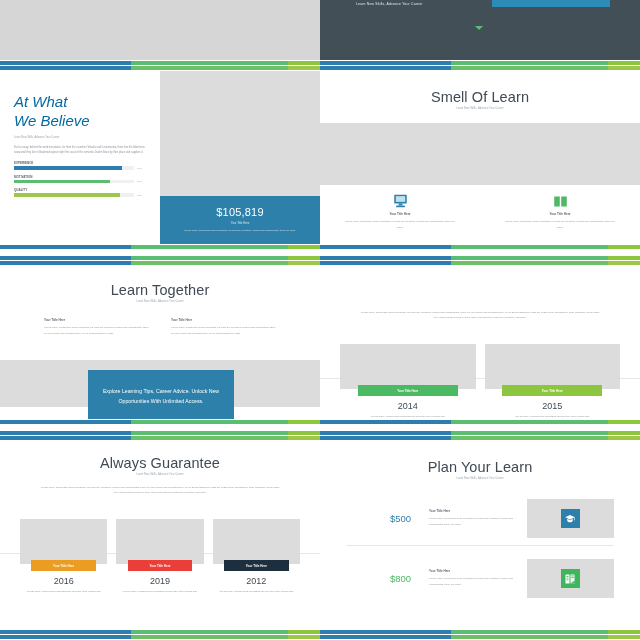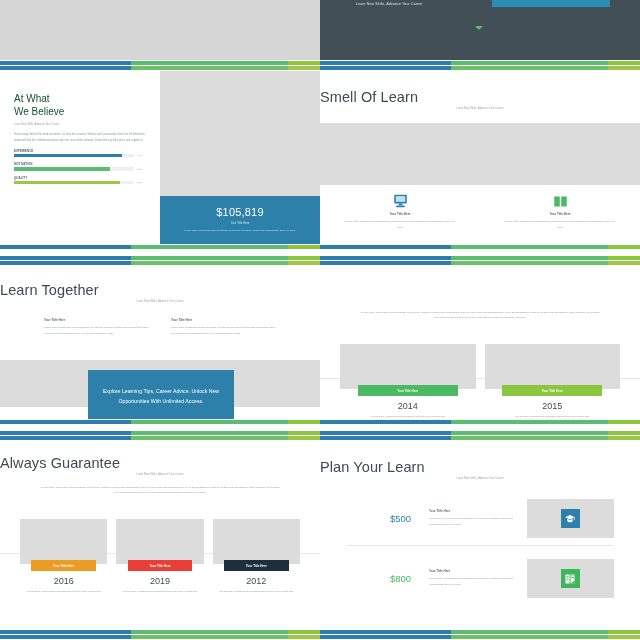--- a/index.html
+++ b/index.html
@@ -39,21 +39,21 @@
   
   .slide {
     position:absolute; inset:0;
     background:#fff;
     display:flex; flex-direction:column;
   }
   .slide-body { flex:1 1 auto; position:relative; overflow:hidden; background:#fff; }
 
   
   .slide-title {
-    text-align:left;
+    text-align:center;
     font-size:14.5px;
     font-weight:400;
     color:#3f4a55;
     letter-spacing:.1px;
   }
   .slide-sub {
     text-align:center;
     font-size:2.6px;
     color:#9aa3ab;
     margin-top:2px;
@@ -89,21 +89,21 @@
     border-top:4px solid #5bbd72;
   }
 
   
   .s1-left {
     position:absolute; left:0; top:0; width:160px; bottom:0;
     background:#fff; z-index:2; padding:22px 14px 0 14px;
   }
   .s1-right { position:absolute; left:160px; top:0; right:0; bottom:0; background:#dcdcdc; }
   .s1-h {
-    font-size:10px; line-height:1.25; font-weight:400; color:#14532d;
+    font-size:15px; line-height:1.25; font-weight:400; color:#0369a1;font-style:italic;
   }
   .s1-sub { font-size:2.6px; color:#9aa3ab; margin-top:5px; }
   .s1-para { font-size:2.6px; line-height:2.3; color:#8d959c; margin-top:6px; }
   .skill { margin-top:5px; }
   .skill-row { display:flex; align-items:center; gap:3px; margin-top:1px; }
   .skill-track { flex:1 1 auto; height:3.5px; background:#eef0f1; position:relative; }
   .skill-fill { position:absolute; left:0; top:0; bottom:0; }
   .skill-pct { font-size:2.4px; color:#9aa3ab; width:9px; }
   .price-box {
     position:absolute; right:0; bottom:0; width:160px; height:48px;

